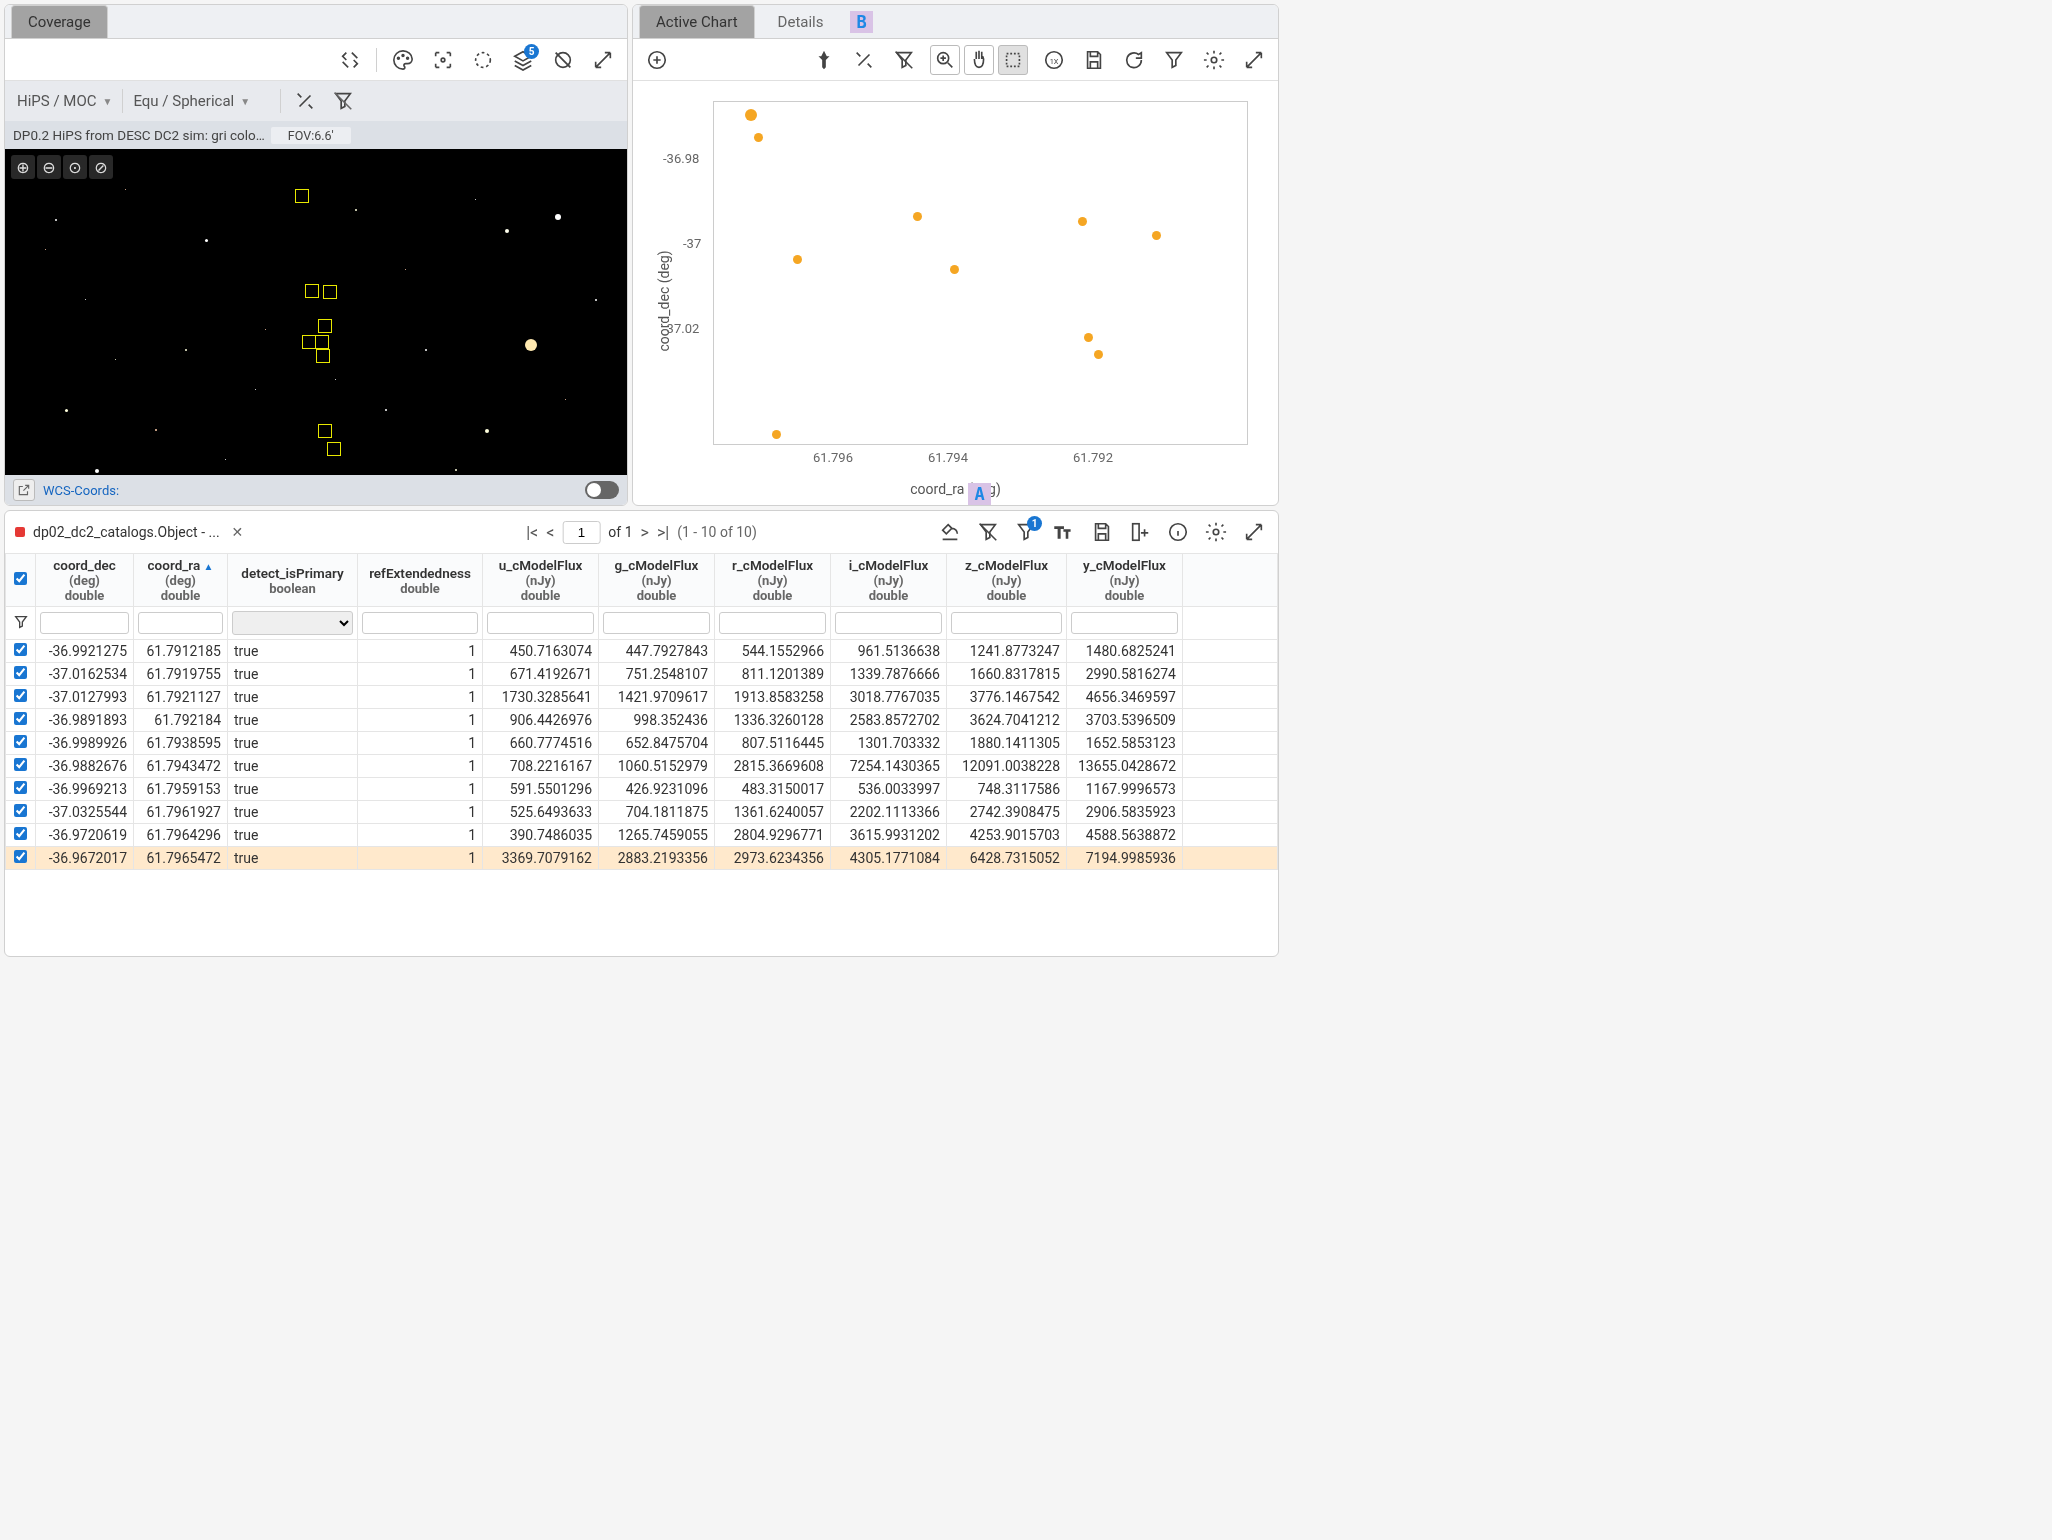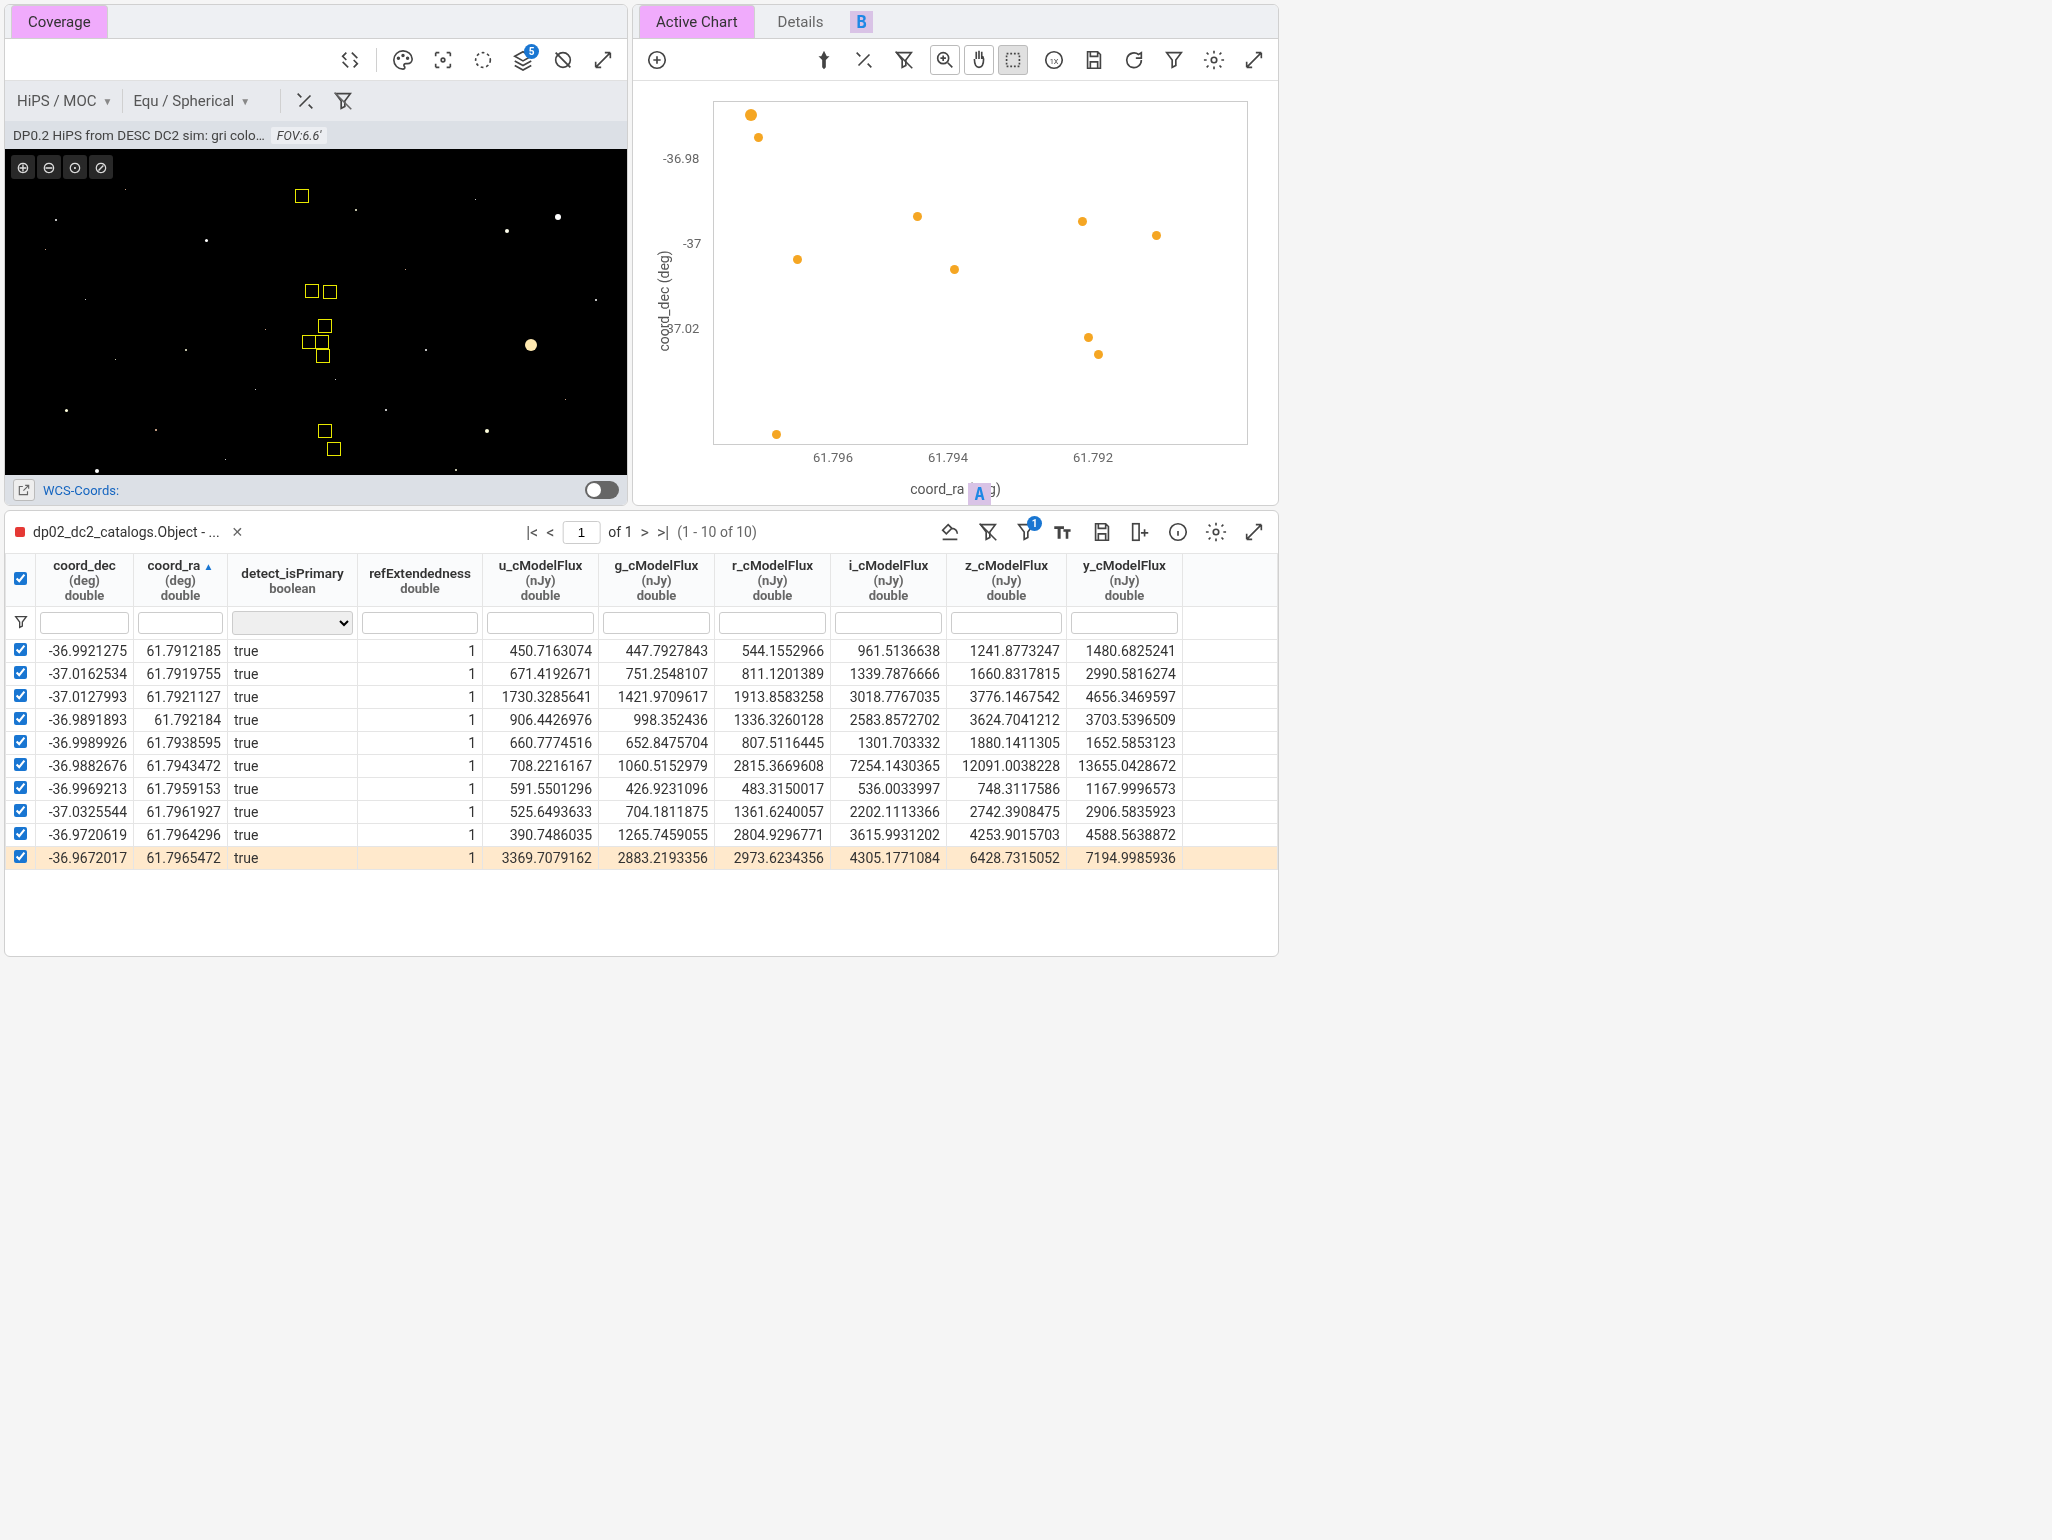--- a/index.html
+++ b/index.html
@@ -3,35 +3,35 @@
 <meta charset="utf-8">
 <style>
 * { box-sizing: border-box; margin: 0; padding: 0; }
 body { font-family: -apple-system, BlinkMacSystemFont, "Segoe UI", Roboto, sans-serif; font-size: 14px; color: #333; background: #f5f5f5; }
 .app { display: flex; flex-direction: column; height: 961px; width: 1283px; }
 .top-row { display: flex; height: 510px; gap: 4px; padding: 4px; }
 .panel { background: #fff; border: 1px solid #d0d0d0; border-radius: 6px; display: flex; flex-direction: column; overflow: hidden; }
 .left-panel { flex: 0 0 624px; }
 .right-panel { flex: 1; }
 .tab-bar { display: flex; background: #eef0f3; border-bottom: 1px solid #d0d0d0; height: 34px; align-items: flex-end; }
-.tab { padding: 7px 16px; background: #f0abfc; border: 1px solid #d0d0d0; border-bottom: none; border-radius: 4px 4px 0 0; margin-left: 6px; cursor: pointer; font-size: 15px; }
+.tab { padding: 7px 16px; background: #a3a3a3; border: 1px solid #d0d0d0; border-bottom: none; border-radius: 4px 4px 0 0; margin-left: 6px; cursor: pointer; font-size: 15px; }
 .tab.inactive { background: #eef0f3; border-color: transparent; color: #666; }
 .toolbar-row { display: flex; justify-content: flex-end; align-items: center; gap: 12px; padding: 6px 10px; border-bottom: 1px solid #e0e0e0; height: 42px; }
 .toolbar-row.left-justify { justify-content: flex-start; }
 .toolbar-row .spacer { flex: 1; }
 .icon-btn { width: 28px; height: 28px; display: flex; align-items: center; justify-content: center; cursor: pointer; color: #444; position: relative; }
 .icon-btn svg { width: 22px; height: 22px; stroke: currentColor; fill: none; stroke-width: 1.8; }
 .icon-btn.filled svg { fill: currentColor; stroke: none; }
 .sep { width: 1px; height: 24px; background: #d0d0d0; }
 .badge { position: absolute; top: -2px; right: -2px; background: #1976d2; color: #fff; border-radius: 50%; width: 15px; height: 15px; font-size: 10px; display: flex; align-items: center; justify-content: center; font-weight: bold; }
 .sub-toolbar { display: flex; align-items: center; gap: 10px; padding: 6px 12px; background: #e8eaee; height: 40px; text-align: right; }
 .dropdown { display: flex; align-items: center; gap: 6px; cursor: pointer; font-size: 15px; color: #555; }
 .dropdown .tri { font-size: 10px; color: #888; }
 .info-bar { display: flex; align-items: center; padding: 4px 8px; background: #dce0e6; font-size: 13.5px; color: #444; height: 28px; }
-.fov { background: #eceef2; padding: 1px 6px; border-radius: 2px; margin-left: 6px; font-size: 12.5px; font-style: italic; }
+.fov { background: #eceef2; padding: 1px 17px; border-radius: 2px; margin-left: 6px; font-size: 12.5px; }
 .sky-view { flex: 1; background: #000; position: relative; }
 .zoom-controls { position: absolute; top: 6px; left: 6px; display: flex; gap: 2px; }
 .zoom-btn { width: 24px; height: 24px; background: rgba(200,200,200,0.2); color: #ddd; display: flex; align-items: center; justify-content: center; cursor: pointer; font-size: 16px; border-radius: 3px; }
 .star { position: absolute; border-radius: 50%; background: #fff; }
 .marker { position: absolute; width: 14px; height: 14px; border: 1.5px solid #e8e800; }
 .status-bar { display: flex; align-items: center; padding: 4px 8px; background: #dce0e6; height: 30px; }
 .status-bar .pop { width: 22px; height: 22px; border: 1px solid #bbb; border-radius: 3px; display: flex; align-items: center; justify-content: center; margin-right: 8px; cursor: pointer; background: #eee; }
 .wcs-label { color: #1565c0; font-size: 13px; }
 .toggle { margin-left: auto; width: 34px; height: 18px; background: #666; border-radius: 9px; position: relative; cursor: pointer; }
 .toggle::after { content: ''; position: absolute; width: 14px; height: 14px; background: #fff; border-radius: 50%; top: 2px; left: 2px; }

